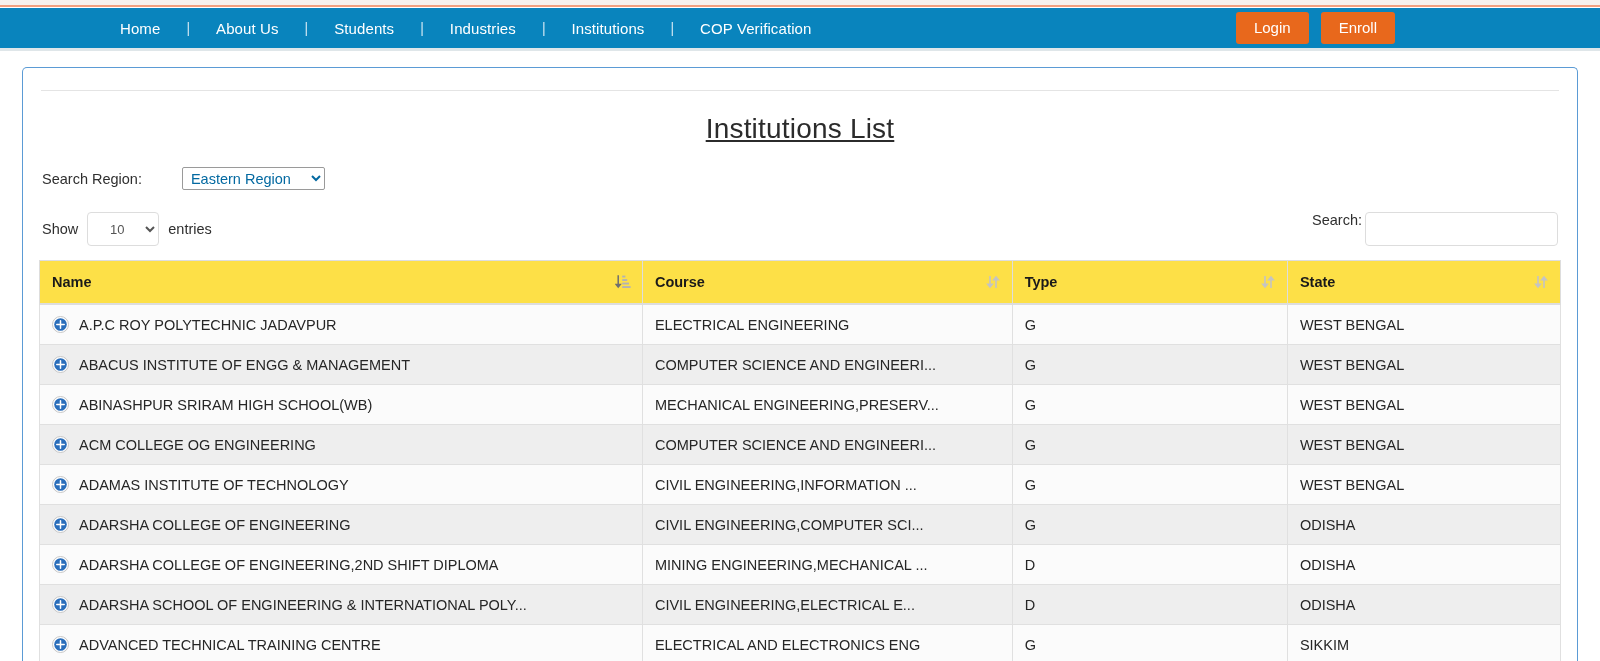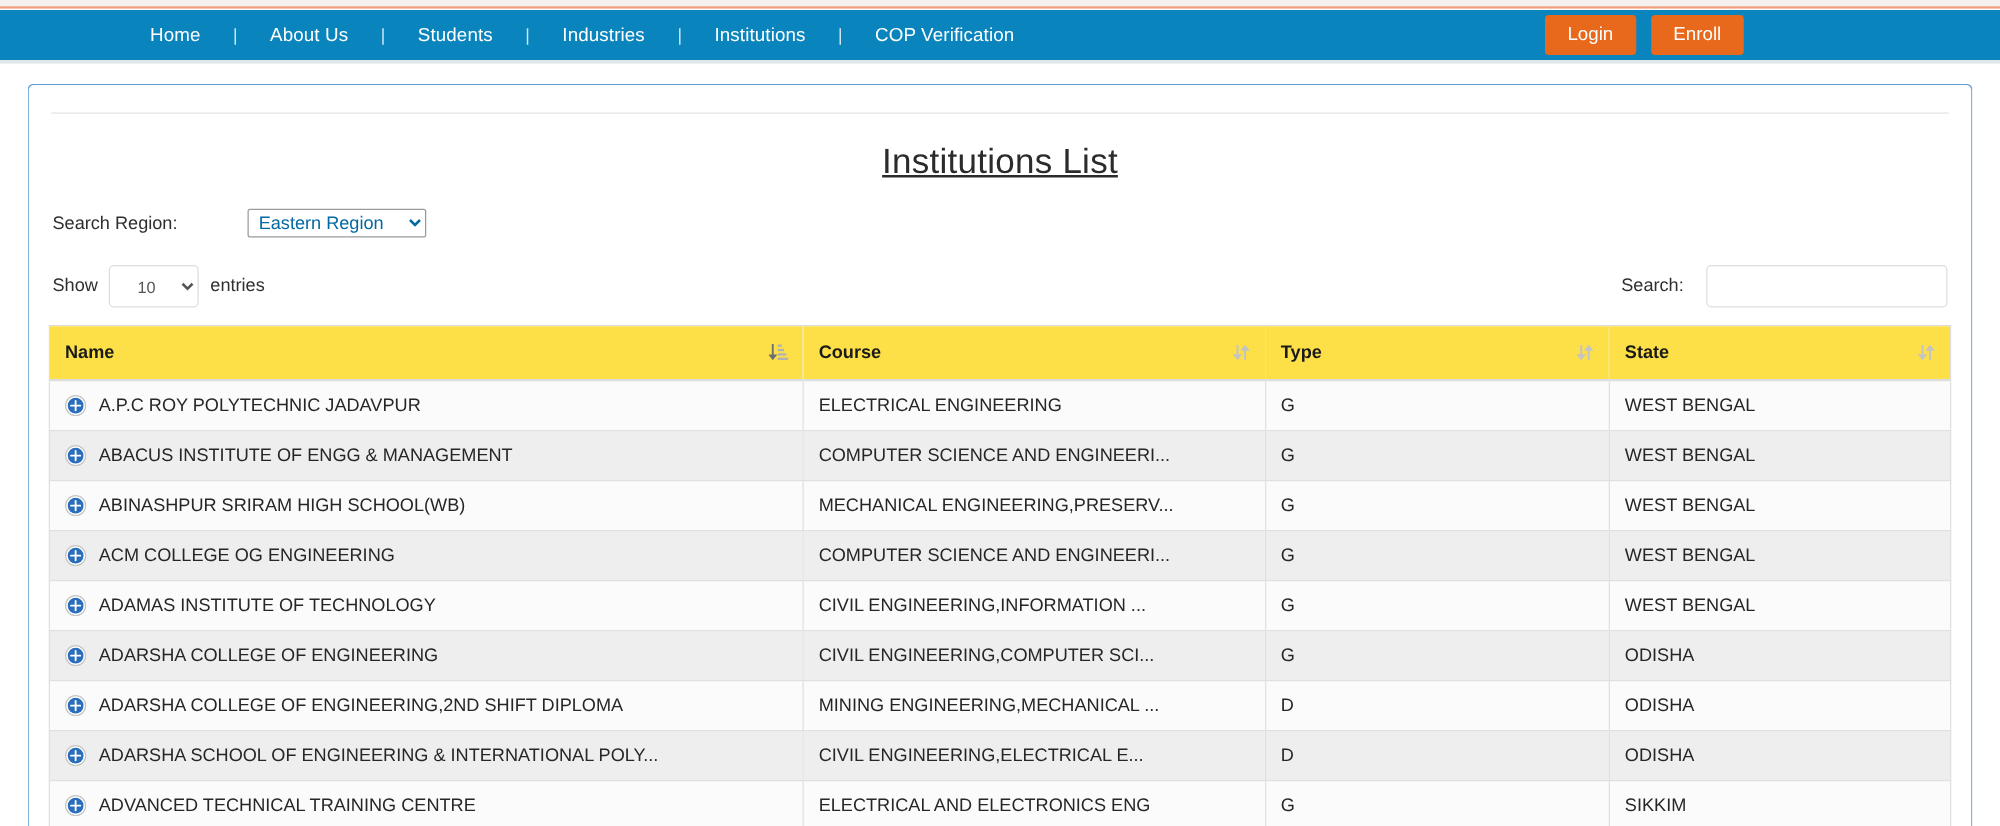--- a/index.html
+++ b/index.html
@@ -114,21 +114,21 @@
   
   .region-row {
     display: flex;
     align-items: center;
     margin-top: 22px;
     padding-left: 3px;
   }
   .region-label {
     font-size: 14.5px;
     color: #2f2f2f;
-    margin-right: 56px;
+    margin-right: 40px;
   }
   .region-select {
     font-family: "Liberation Sans", sans-serif;
     font-size: 14.5px;
     color: #0369a1;
     padding: 2px 4px;
     border: 1px solid #9a9a9a;
     background: #ffffff;
     border-radius: 2px;
     width: 143px;
@@ -158,24 +158,24 @@
     border-radius: 4px;
     padding: 6px 8px;
     background: #ffffff;
     width: 72px;
     height: 34px;
     text-align: left;
     text-align-last: center;
   }
   .dt-filter {
     display: flex;
-    align-items: center;
+    align-items: flex-start;
     font-size: 14.5px;
     color: #2f2f2f;
-    gap: 18px;
+    gap: 3px;
   }
   .dt-filter input {
     font-family: "Liberation Sans", sans-serif;
     font-size: 14px;
     border: 1px solid #dddddd;
     border-radius: 4px;
     padding: 7px 10px;
     width: 193px;
     height: 34px;
     background: #ffffff;

